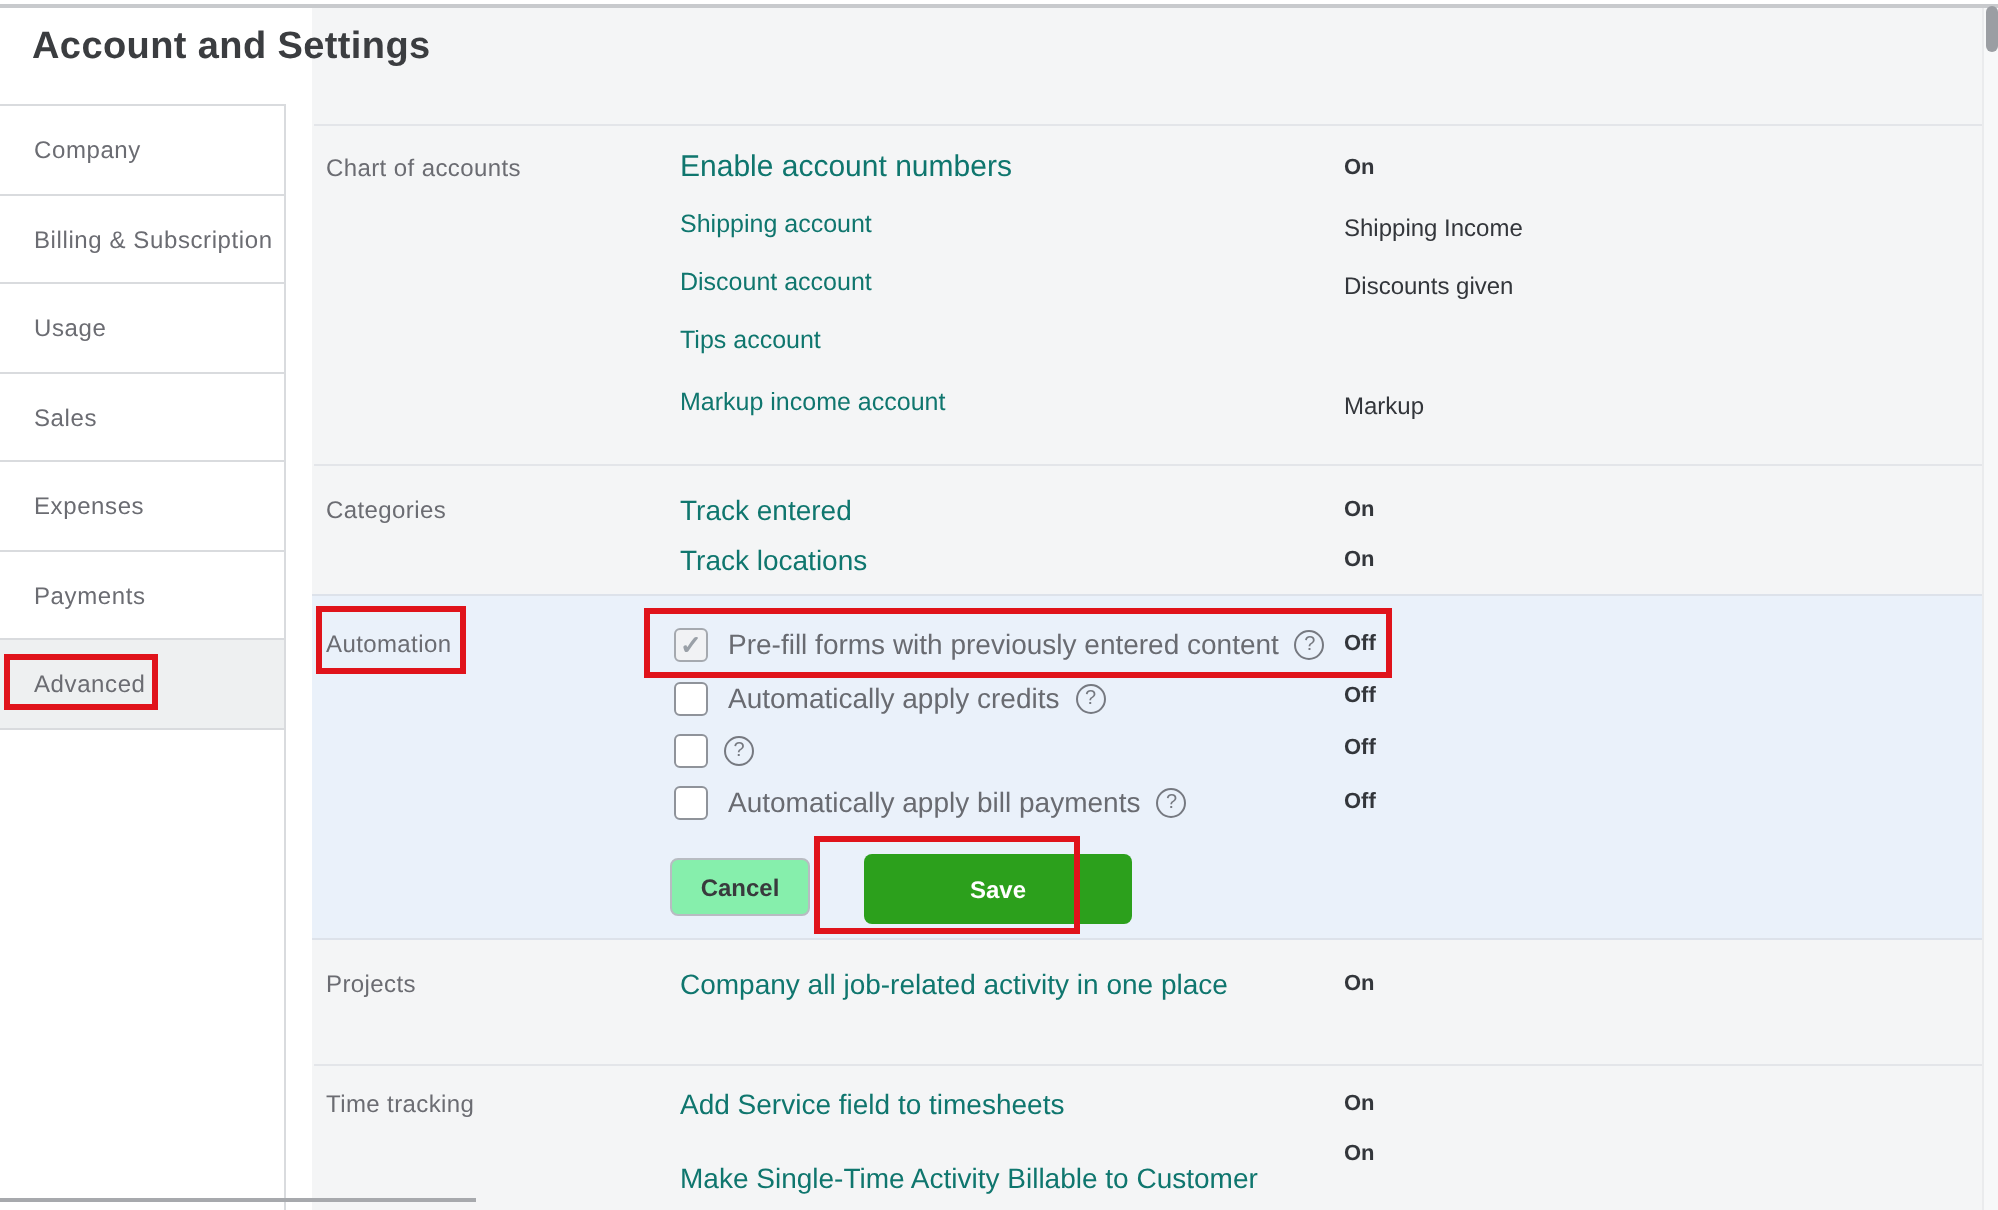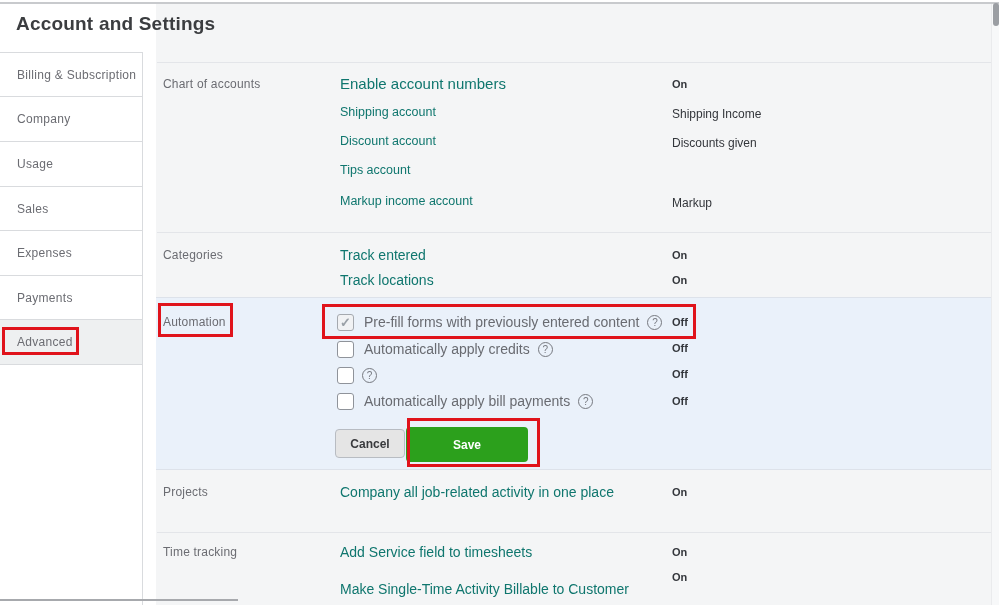--- a/index.html
+++ b/index.html
@@ -60,27 +60,27 @@
   .checkbox.checked{background:#f1f2f4;border-color:#a5a9af;}
   .checkbox .check{font-size:13px;font-weight:700;color:#9aa0a7;line-height:1;}
   .auto-label{margin-left:10px;font-size:14px;color:#696b71;white-space:nowrap;}
   .help{
     margin-left:8px;width:15px;height:15px;border:1px solid #767980;border-radius:50%;
     box-sizing:border-box;display:flex;align-items:center;justify-content:center;
     font-size:10px;color:#767980;flex:0 0 auto;
   }
   
   .btn-cancel{
-    left:335px;top:429px;width:70px;height:29px;background:#e5e5e5;
+    left:335px;top:429px;width:70px;height:29px;background:#86efac;
     border:1px solid #b8bcc2;border-radius:4px;box-sizing:border-box;
     display:flex;align-items:center;justify-content:center;
     font-size:12px;font-weight:700;color:#393a3d;cursor:pointer;
   }
   .btn-save{
-    left:406px;top:427px;width:122px;height:35px;background:#2ca01c;
+    left:432px;top:427px;width:134px;height:35px;background:#2ca01c;
     border:none;border-radius:4px;
     display:flex;align-items:center;justify-content:center;
     font-size:12px;font-weight:700;color:#ffffff;cursor:pointer;
   }
   
   .redbox{border:3px solid #e0131b;box-sizing:border-box;background:transparent;pointer-events:none;}
   .redbox-advanced{left:2px;top:327px;width:77px;height:28px;}
   .redbox-automation{left:158px;top:303px;width:75px;height:34px;}
   .redbox-prefill{left:322px;top:304px;width:374px;height:35px;}
   .redbox-save{left:407px;top:418px;width:133px;height:49px;}
@@ -91,25 +91,25 @@
 <div class="abs main-bg"></div>
 <div class="abs automation-band"></div>
 <div class="abs divider" style="top:62px;"></div>
 <div class="abs divider" style="top:232px;"></div>
 <div class="abs divider" style="top:532px;"></div>
 <div class="abs topline"></div>
 
 <div class="abs page-title">Account and Settings</div>
 
 <div class="abs sidebar">
+  <div class="side-item" style="height:45px;">
+      <span>Company</span>
+    </div>
   <div class="side-item" style="height:44px;">
       <span>Billing &amp; Subscription</span>
-    </div>
-  <div class="side-item" style="height:45px;">
-      <span>Company</span>
     </div>
   <div class="side-item" style="height:45px;">
       <span>Usage</span>
     </div>
   <div class="side-item" style="height:44px;">
       <span>Sales</span>
     </div>
   <div class="side-item" style="height:45px;">
       <span>Expenses</span>
     </div>

